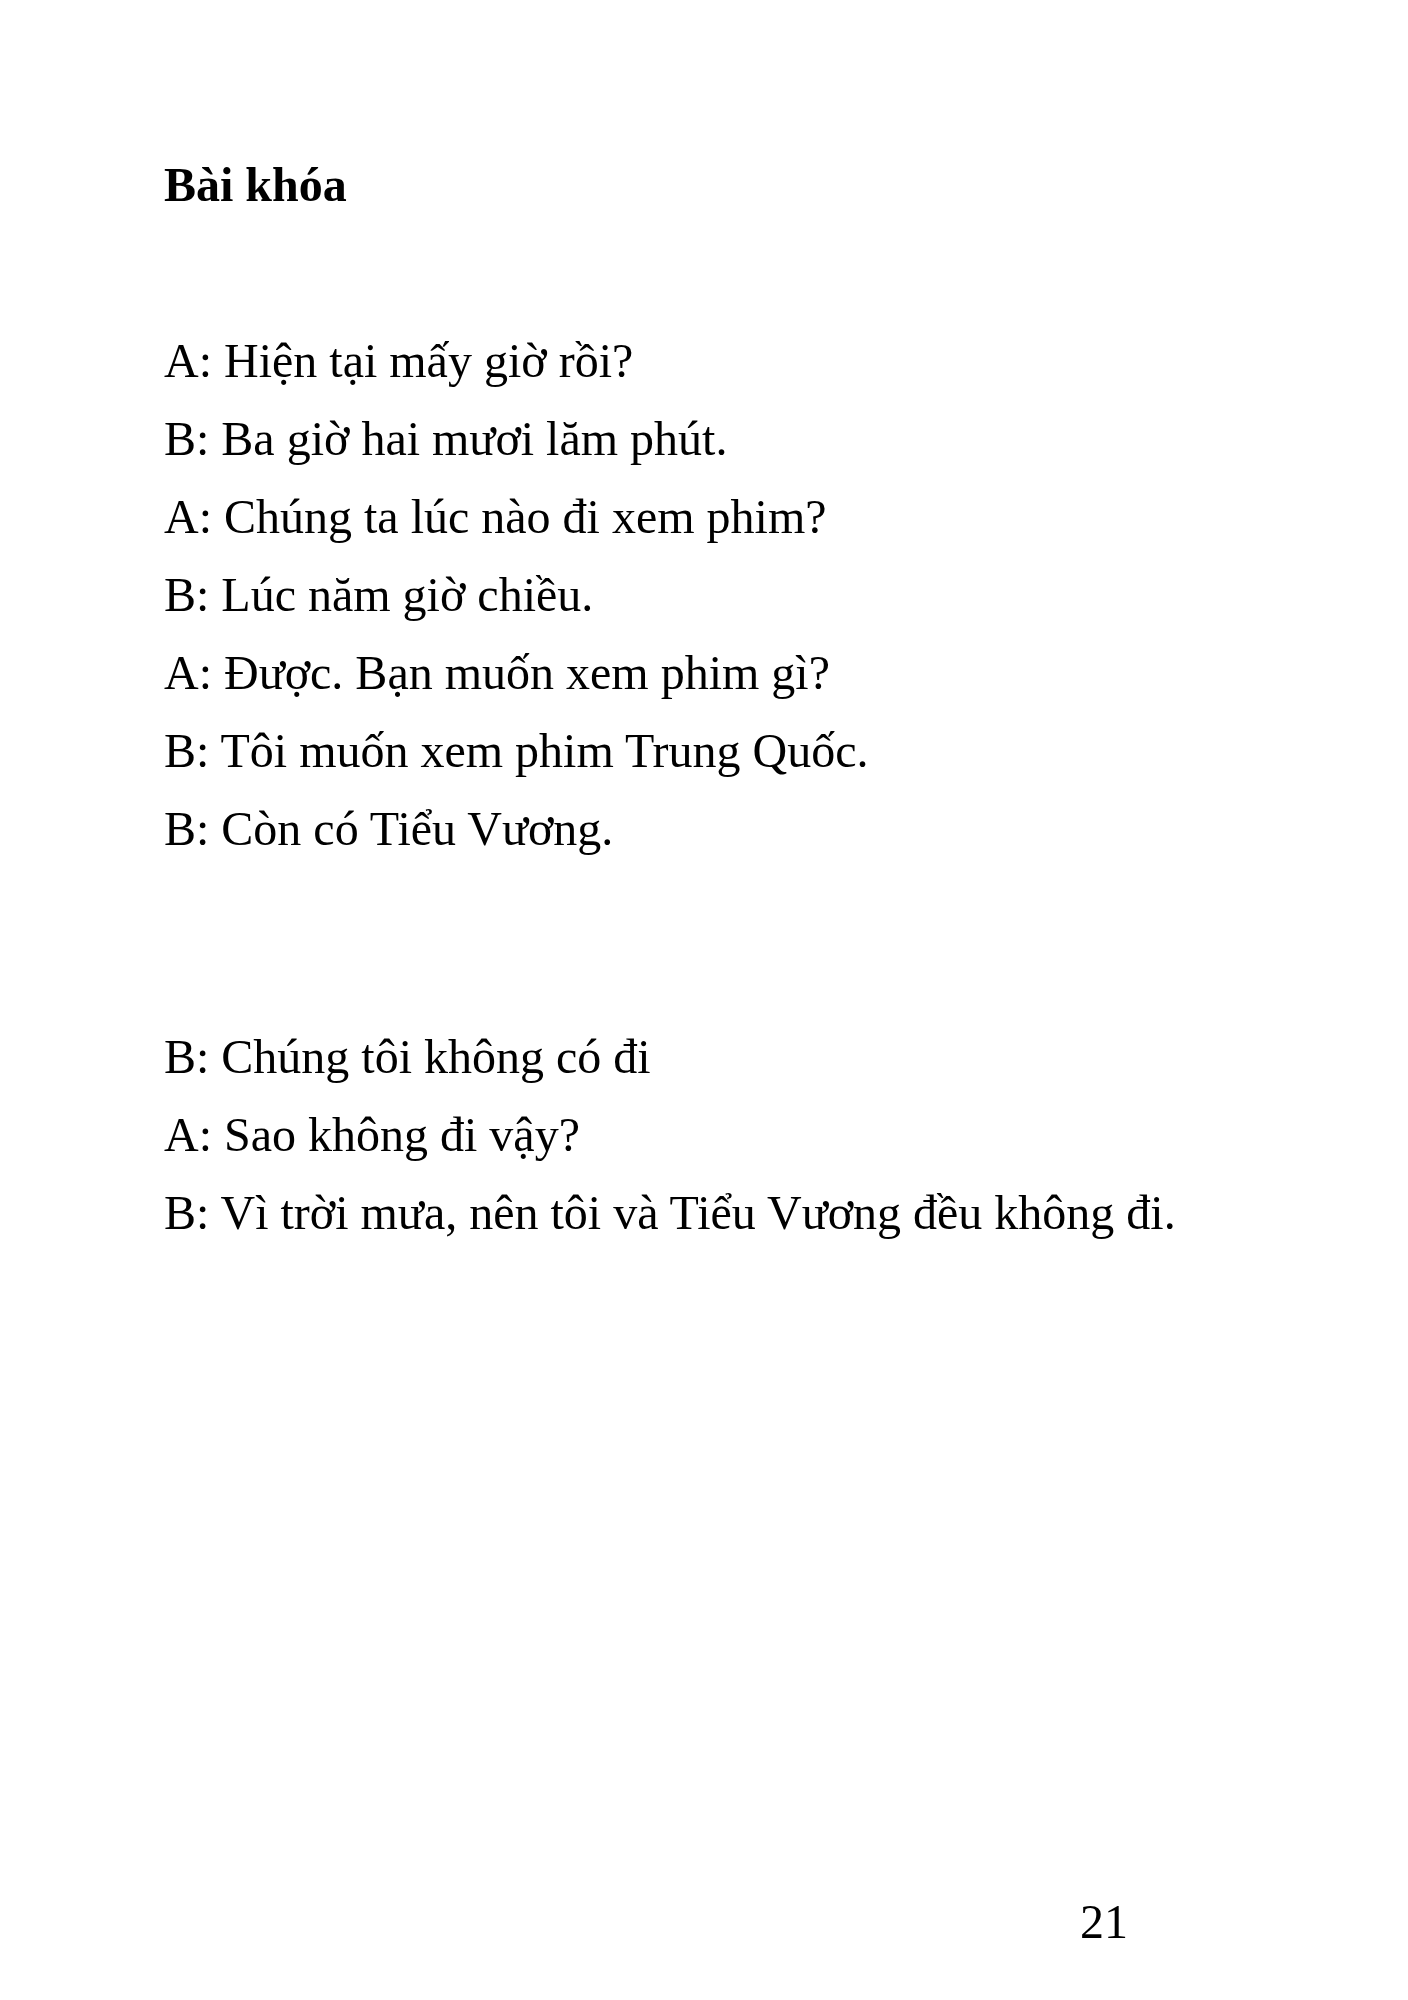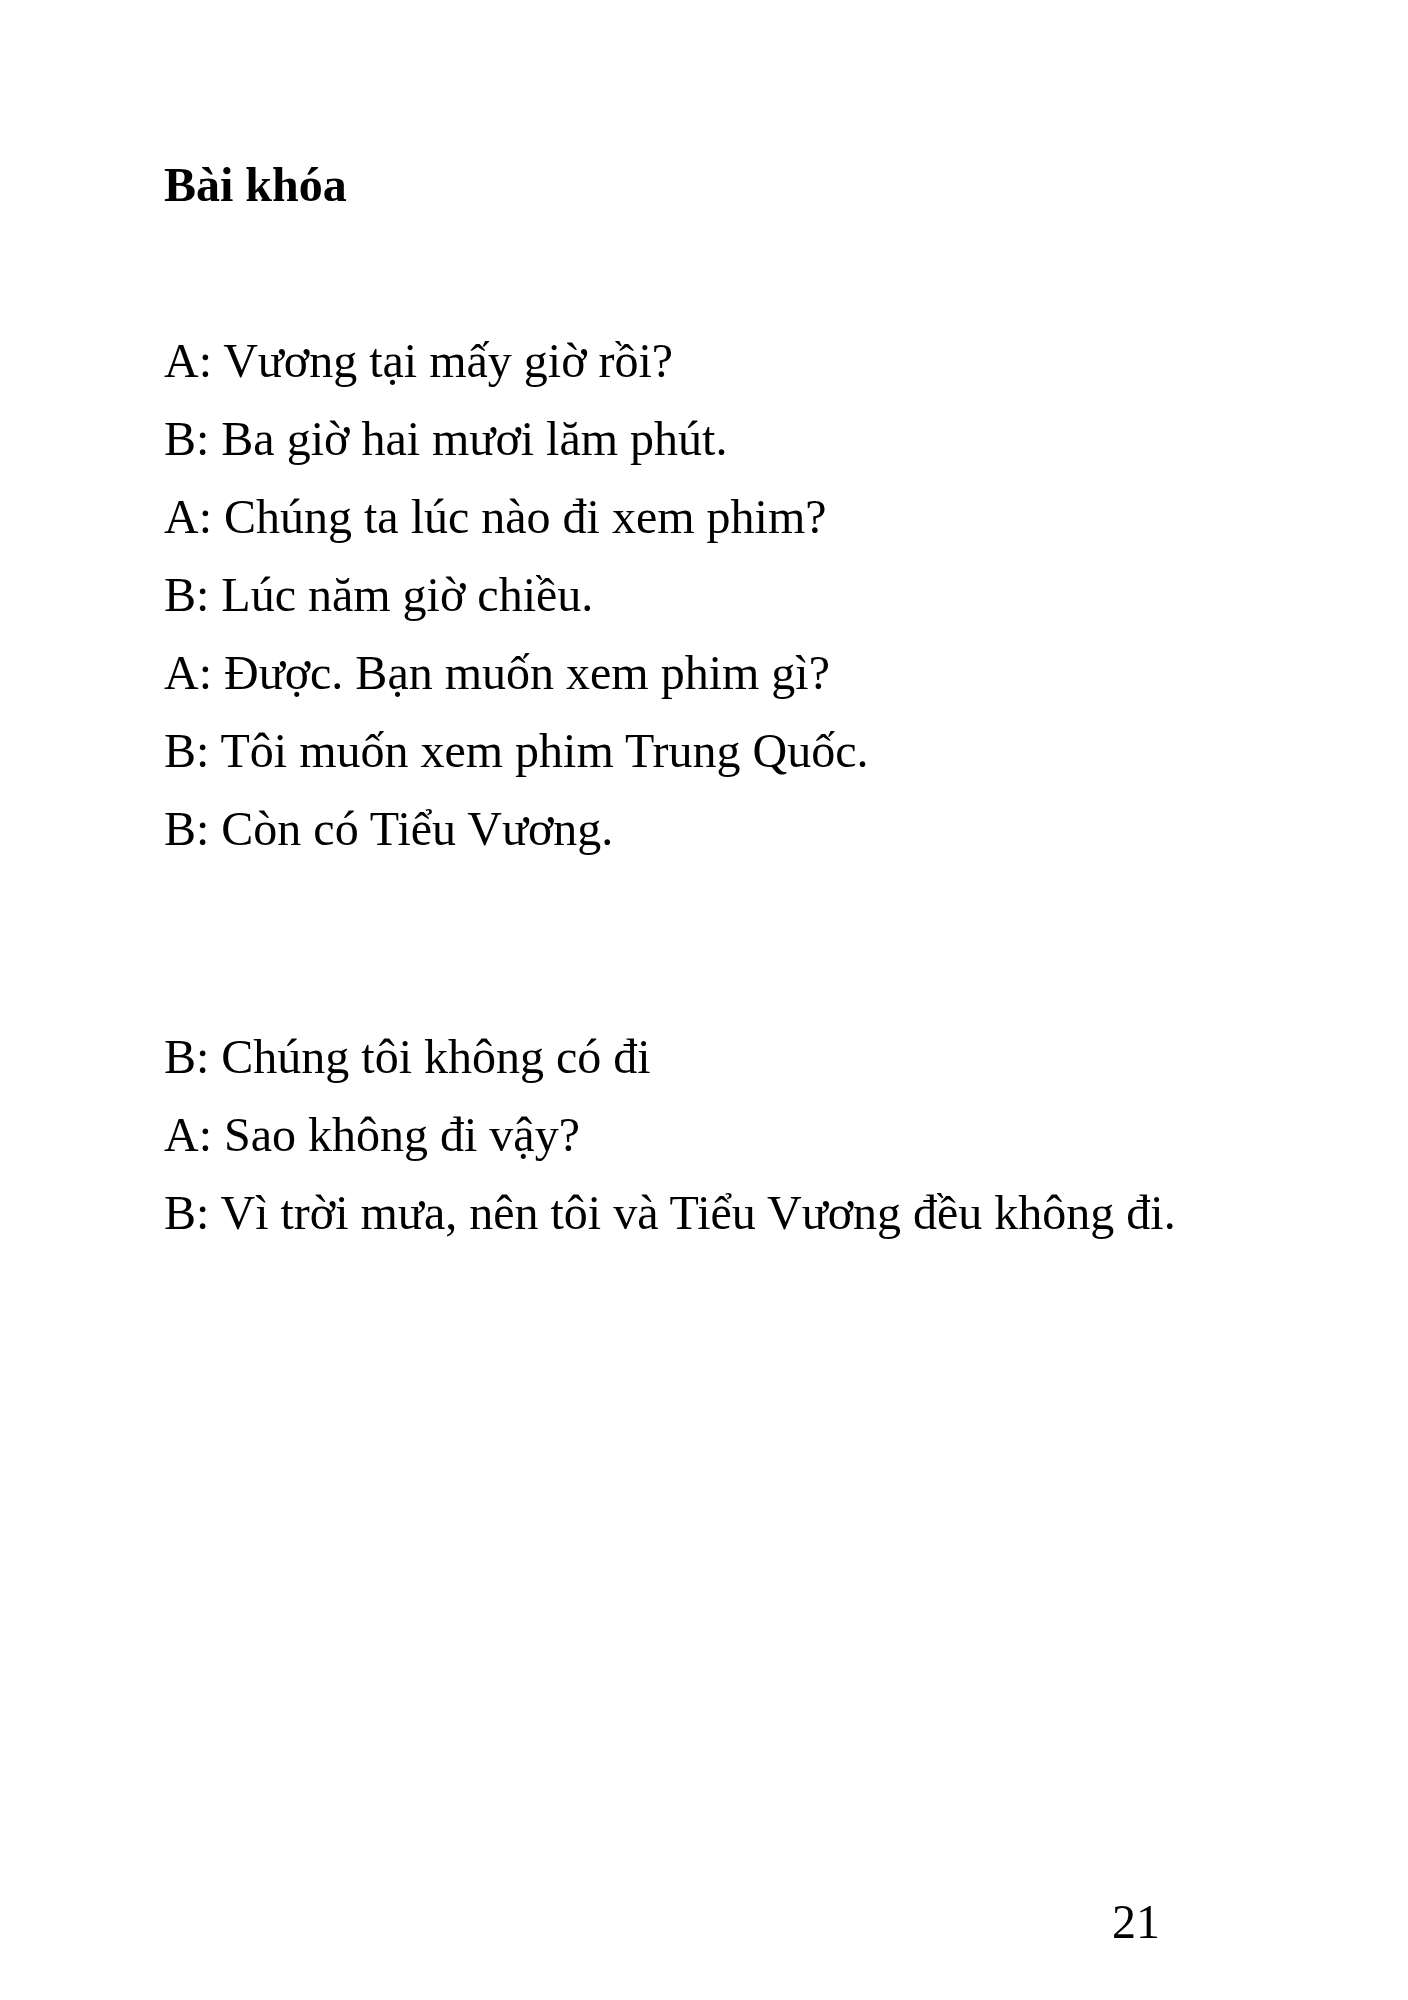--- a/index.html
+++ b/index.html
@@ -39,37 +39,37 @@
     white-space: nowrap;
   }
   .dialogue-block-1 {
     top: 322px;
   }
   .dialogue-block-2 {
     top: 1018px;
   }
   .page-number {
     position: absolute;
-    left: 1112px;
+    left: 1080px;
     top: 1893px;
     font-size: 48px;
     line-height: 57px;
   }
 </style>
 </head>
 <body>
 
 <div class="page">
 
   <div class="header-block">
     <div class="section-title">Bài khóa</div>
   </div>
 
   <div class="dialogue-block dialogue-block-1">
-    <div>A: Vương tại mấy giờ rồi?</div>
+    <div>A: Hiện tại mấy giờ rồi?</div>
     <div>B: Ba giờ hai mươi lăm phút.</div>
     <div>A: Chúng ta lúc nào đi xem phim?</div>
     <div>B: Lúc năm giờ chiều.</div>
     <div>A: Được. Bạn muốn xem phim gì?</div>
     <div>B: Tôi muốn xem phim Trung Quốc.</div>
     <div>B: Còn có Tiểu Vương.</div>
   </div>
 
   <div class="dialogue-block dialogue-block-2">
     <div>B: Chúng tôi không có đi</div>

